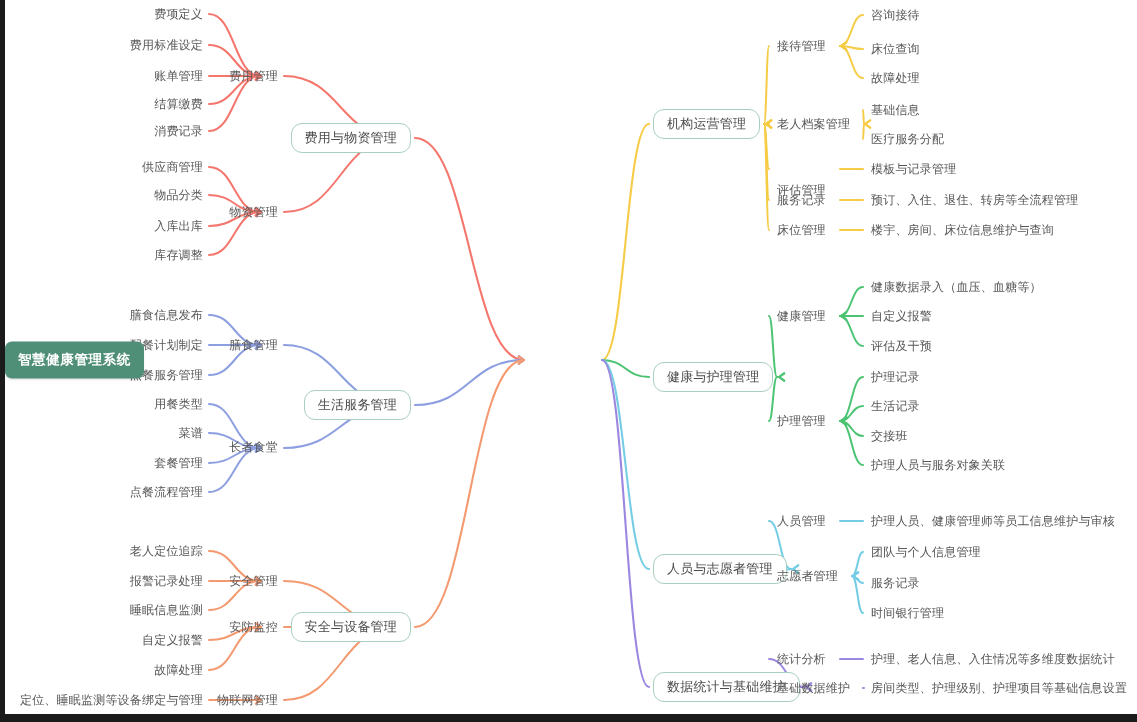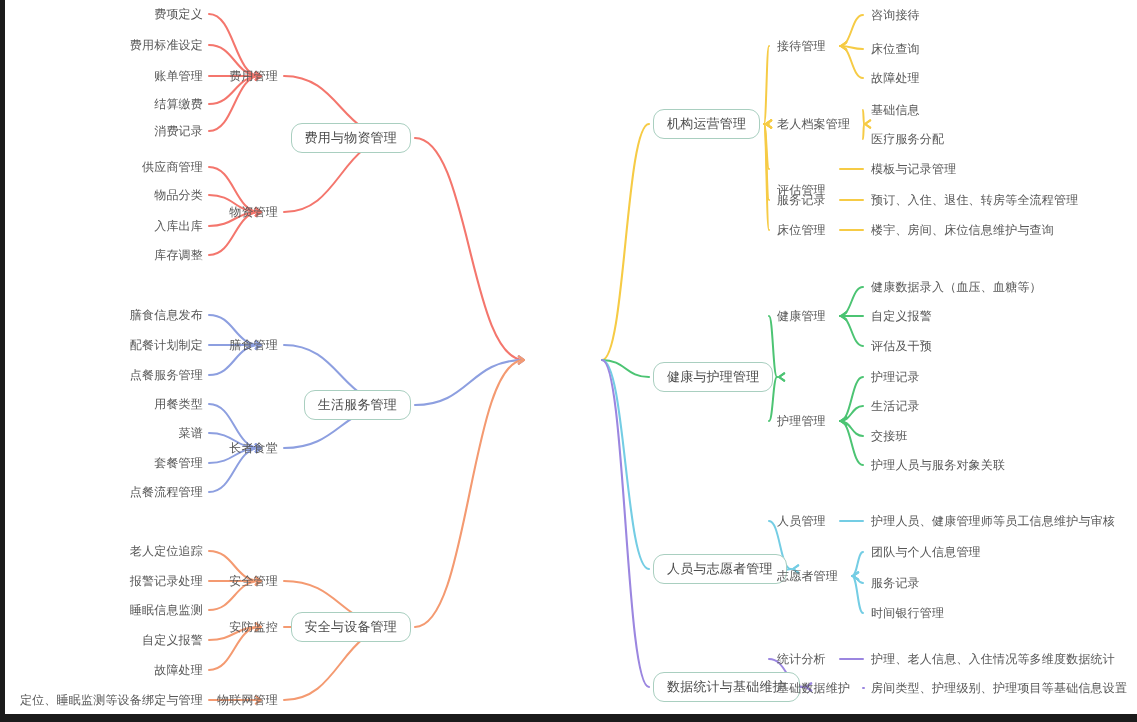--- a/index.html
+++ b/index.html
@@ -189,21 +189,21 @@
       <div class="node leaf r" style="right: 859px; top: 212px;">物资管理</div>
       <div class="node leaf r" style="right: 934px; top: 167px;">供应商管理</div>
       <div class="node leaf r" style="right: 934px; top: 195px;">物品分类</div>
       <div class="node leaf r" style="right: 934px; top: 226px;">入库出库</div>
       <div class="node leaf r" style="right: 934px; top: 255px;">库存调整</div>
       <div class="node boxed" style="right: 726px; top: 405px;">生活服务管理</div>
       <div class="node leaf r" style="right: 859px; top: 345px;">膳食管理</div>
       <div class="node leaf r" style="right: 934px; top: 315px;">膳食信息发布</div>
       <div class="node leaf r" style="right: 934px; top: 345px;">配餐计划制定</div>
       <div class="node leaf r" style="right: 934px; top: 375px;">点餐服务管理</div>
-      <div class="node leaf r" style="right: 859px; top: 448px;">长者食堂</div>
+      <div class="node leaf r" style="right: 859px; top: 448px; font-family: Liberation Mono, monospace;">长者食堂</div>
       <div class="node leaf r" style="right: 934px; top: 404px;">用餐类型</div>
       <div class="node leaf r" style="right: 934px; top: 433px;">菜谱</div>
       <div class="node leaf r" style="right: 934px; top: 463px;">套餐管理</div>
       <div class="node leaf r" style="right: 934px; top: 492px;">点餐流程管理</div>
       <div class="node boxed" style="right: 726px; top: 627px;">安全与设备管理</div>
       <div class="node leaf r" style="right: 859px; top: 581px;">安全管理</div>
       <div class="node leaf r" style="right: 934px; top: 551px;">老人定位追踪</div>
       <div class="node leaf r" style="right: 934px; top: 581px;">报警记录处理</div>
       <div class="node leaf r" style="right: 934px; top: 610px; margin-left: 16px;">睡眠信息监测</div>
       <div class="node leaf r" style="right: 859px; top: 627px;">安防监控</div>
@@ -241,13 +241,14 @@
       <div class="node leaf" style="left: 772px; top: 576px;">志愿者管理</div>
       <div class="node leaf" style="left: 866px; top: 552px;">团队与个人信息管理</div>
       <div class="node leaf" style="left: 866px; top: 583px;">服务记录</div>
       <div class="node leaf" style="left: 866px; top: 613px;">时间银行管理</div>
       <div class="node boxed" style="left: 648px; top: 687px;">数据统计与基础维护</div>
       <div class="node leaf" style="left: 772px; top: 659px;">统计分析</div>
       <div class="node leaf" style="left: 866px; top: 659px;">护理、老人信息、入住情况等多维度数据统计</div>
       <div class="node leaf" style="left: 772px; top: 688px;">基础数据维护</div>
       <div class="node leaf" style="left: 866px; top: 688px;">房间类型、护理级别、护理项目等基础信息设置</div>
     </div>
+  <div id="root" style="top: 360px;">智慧健康管理系统</div>
 </div>
 
 </body></html>

